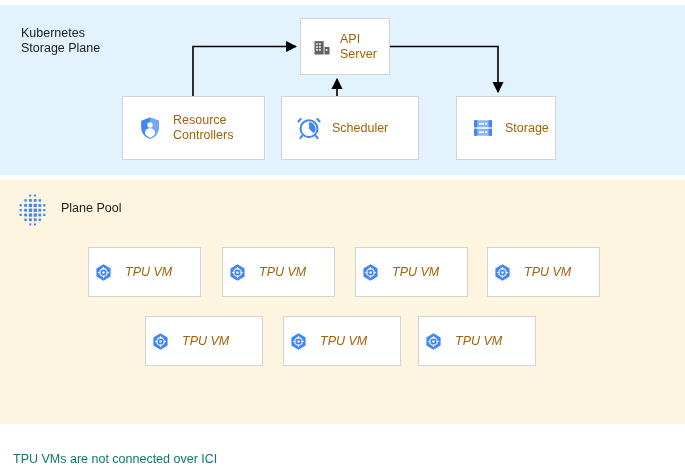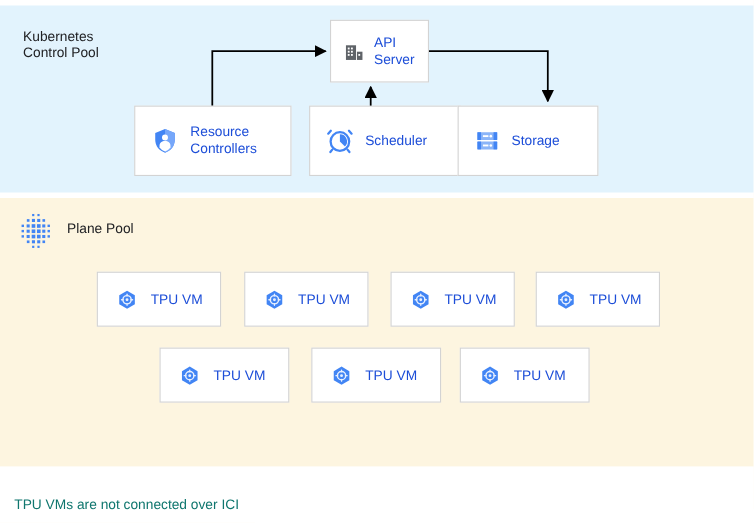--- a/index.html
+++ b/index.html
@@ -61,40 +61,41 @@
     background: #ffffff;
     border: 1px solid #d3d3d3;
     display: flex;
     align-items: center;
     gap: 10px;
     padding-left: 14px;
   }
   .node-label {
     font-size: 12.5px;
     line-height: 15px;
-    color: #1d4ed8;
+    color: #a16207;
     white-space: pre-line;
   }
   .node-icon {
     flex: 0 0 auto;
     display: block;
   }
 
   
   #api-server-box   { left: 300px; top: 18px;  width: 90px;  height: 57px; padding-left: 11px; gap: 8px; }
   #resource-controllers-box { left: 122px; top: 96px; width: 143px; height: 64px; }
   #scheduler-box    { left: 281px; top: 96px;  width: 138px; height: 64px; }
-  #storage-box      { left: 416px; top: 96px;  width: 128px; height: 64px; }
+  #storage-box      { left: 456px; top: 96px;  width: 100px; height: 64px; }
 
   
   .tpu-box {
     height: 50px;
     width: 113px;
-    padding-left: 16px;
+    padding-left: 4px;
     gap: 11px;
+    font-style: italic;
   }
   .tpu-box.r2 { width: 118px; }
 
   
   #arrow-layer {
     position: absolute;
     left: 0; top: 0;
     width: 685px; height: 475px;
     pointer-events: none;
   }
@@ -108,21 +109,21 @@
   }
 </style>
 </head>
 <body>
 
 <div id="canvas">
 
   <div class="panel" id="control-plane-panel"></div>
 
   <div class="panel-title" id="control-plane-title">Kubernetes
-Control Pool</div>
+Storage Plane</div>
 
   <div class="node-box" id="api-server-box">
     <svg class="node-icon" width="20" height="20" viewBox="0 0 24 24">
       <rect x="3" y="5" width="11" height="16" fill="#5f6368"></rect>
       <rect x="15" y="12" width="6" height="9" fill="#5f6368"></rect>
       <g fill="#ffffff">
         <rect x="5" y="7.5" width="2" height="2"></rect>
         <rect x="8.5" y="7.5" width="2" height="2"></rect>
         <rect x="5" y="11" width="2" height="2"></rect>
         <rect x="8.5" y="11" width="2" height="2"></rect>

